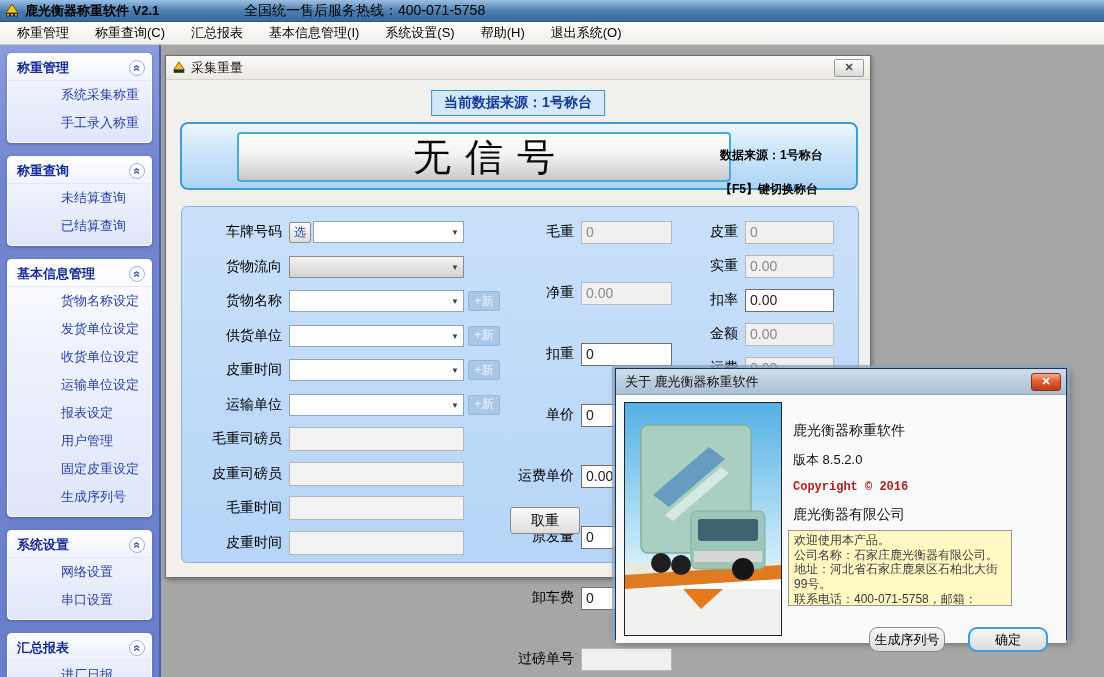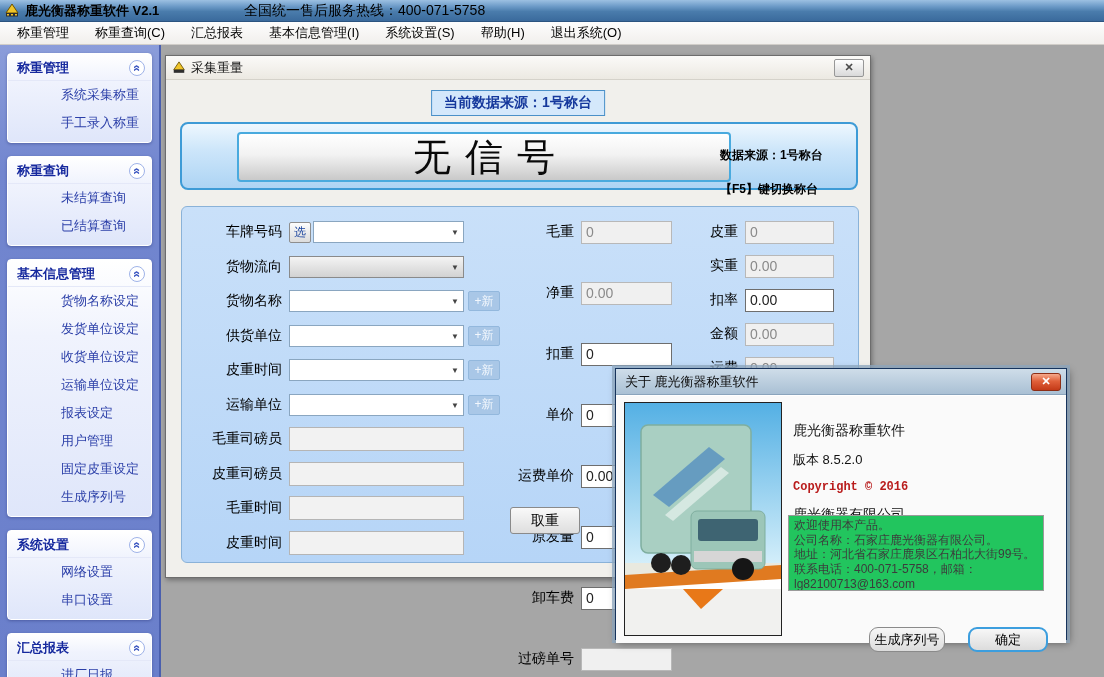--- a/index.html
+++ b/index.html
@@ -108,22 +108,22 @@
     border:1px solid #8c2e16; color:#fff; font-weight:bold; font-size:11px;
     display:flex; align-items:center; justify-content:center; cursor:pointer; }
   .dlg-body { position:relative; width:100%; height:248px; background:#fafafa; border-top:1px solid #fff; }
   .truck-img { position:absolute; left:8px; top:6px; width:158px; height:234px; border:1px solid #222; background:#fff; }
   .truck-logo-text { position:absolute; left:8px; top:196px; width:158px; text-align:center;
     font-family:"Liberation Serif", serif; font-size:25px; font-weight:bold; color:#111; letter-spacing:2px; }
   .dlg-appname { position:absolute; left:177px; top:26px; font-size:14px; color:#111; }
   .dlg-version { position:absolute; left:177px; top:55px; font-size:13px; color:#111; }
   .dlg-copyright { position:absolute; left:177px; top:84px; font-family:"Liberation Mono", monospace; font-weight:bold; font-size:12px; color:#b91c1c; }
   .dlg-company { position:absolute; left:177px; top:110px; font-size:14px; color:#111; }
-  .info-box { position:absolute; left:172px; top:119px; width:256px; height:76px;
-    background:#22c55e; border:1px solid #9a9a9a; padding:2px 5px; font-size:12px; color:#3c3c3c; line-height:1.22; overflow:hidden; }
+  .info-box { position:absolute; left:172px; top:134px; width:224px; height:76px;
+    background:#fef9c3; border:1px solid #9a9a9a; padding:2px 5px; font-size:12px; color:#3c3c3c; line-height:1.22; overflow:hidden; }
   .dlg-btn { position:absolute; top:231px; height:25px; background:linear-gradient(180deg,#f7f7f7,#dcdcdc);
     border:1px solid #8a8a8a; border-radius:9px; font-size:13px; color:#000; cursor:pointer;
     display:flex; align-items:center; justify-content:center; }
   .btn-serial { left:253px; width:76px; }
   .btn-ok { left:352px; width:80px; border:2px solid #3c9ede; }
 </style>
 </head>
 <body>
 
 <div class="screen">

